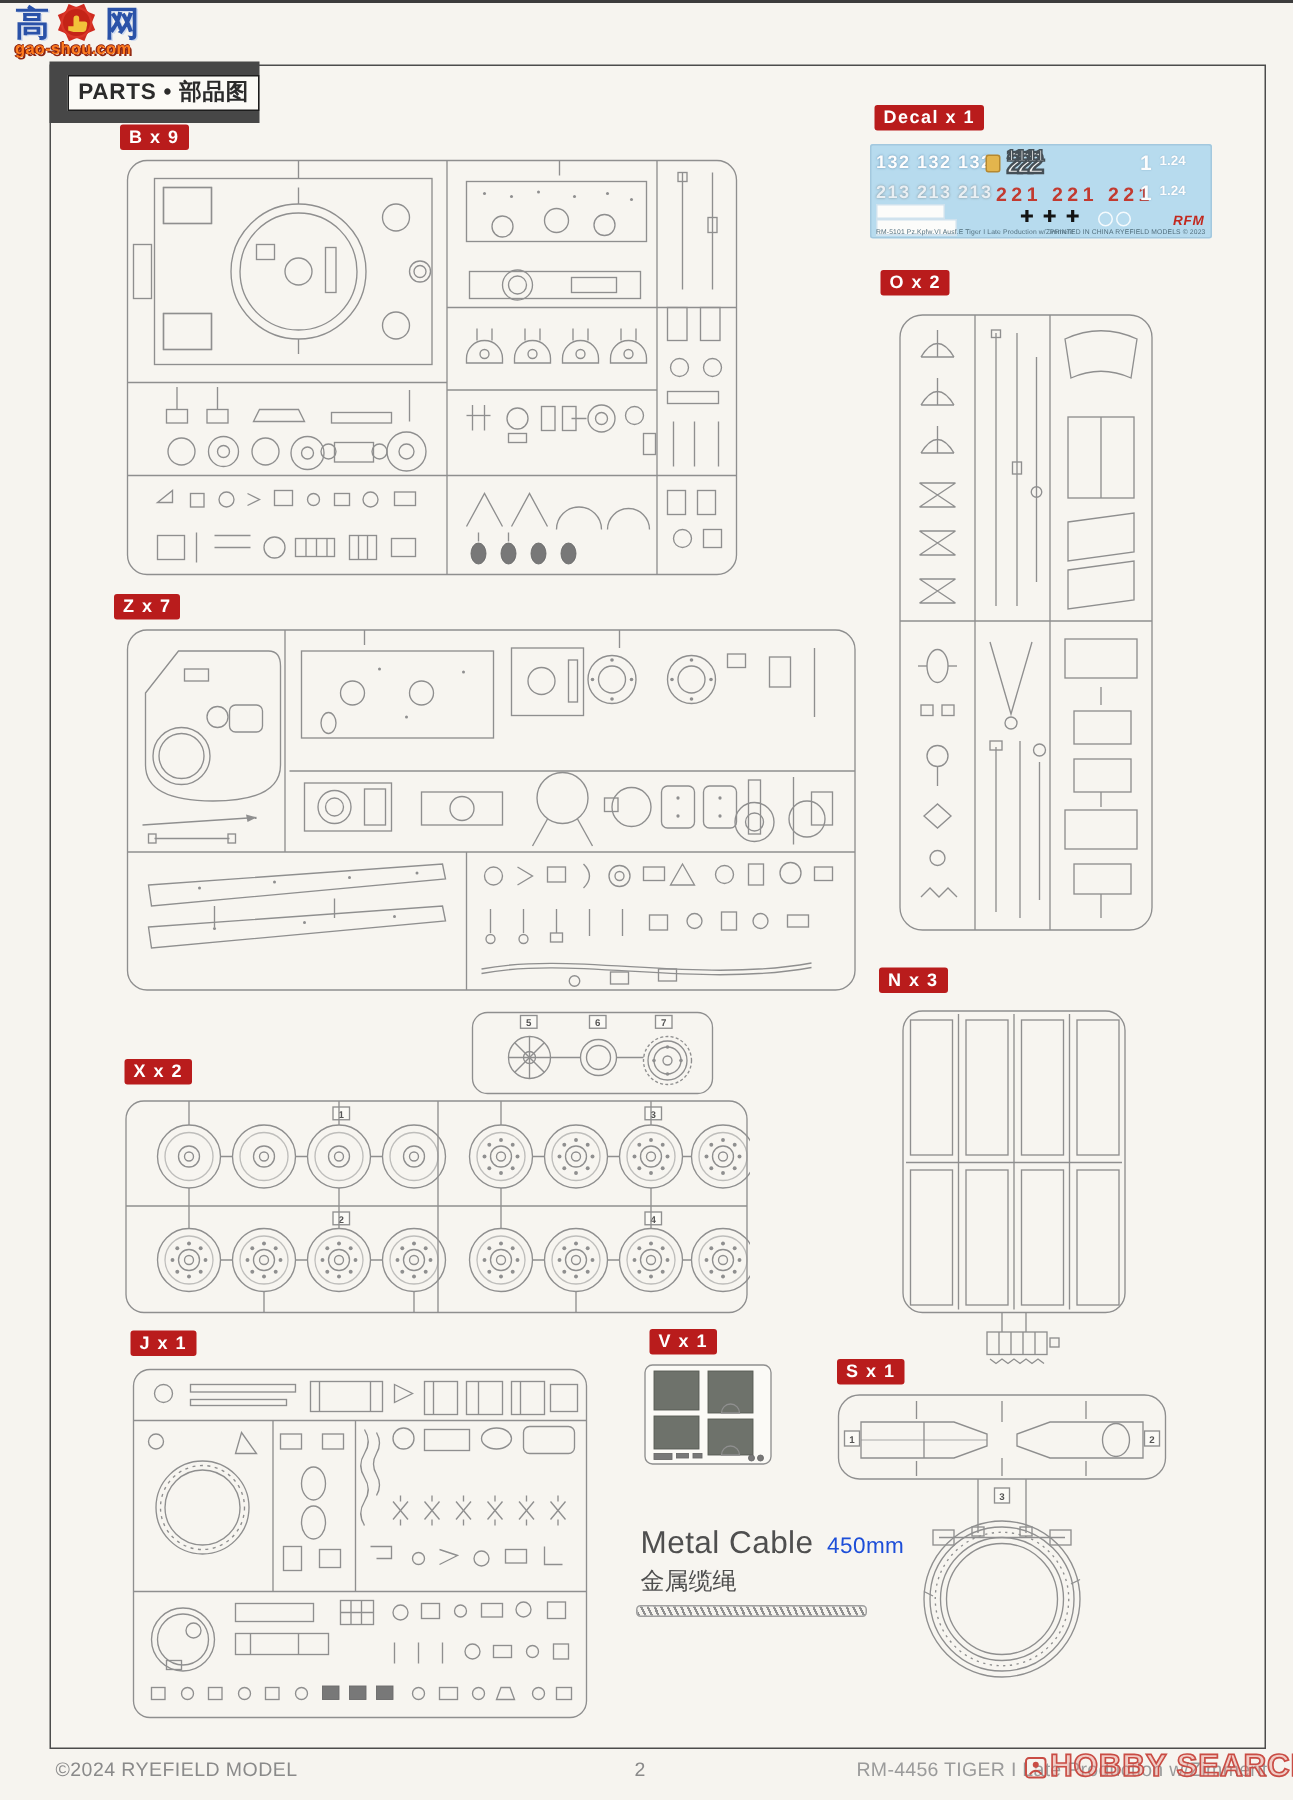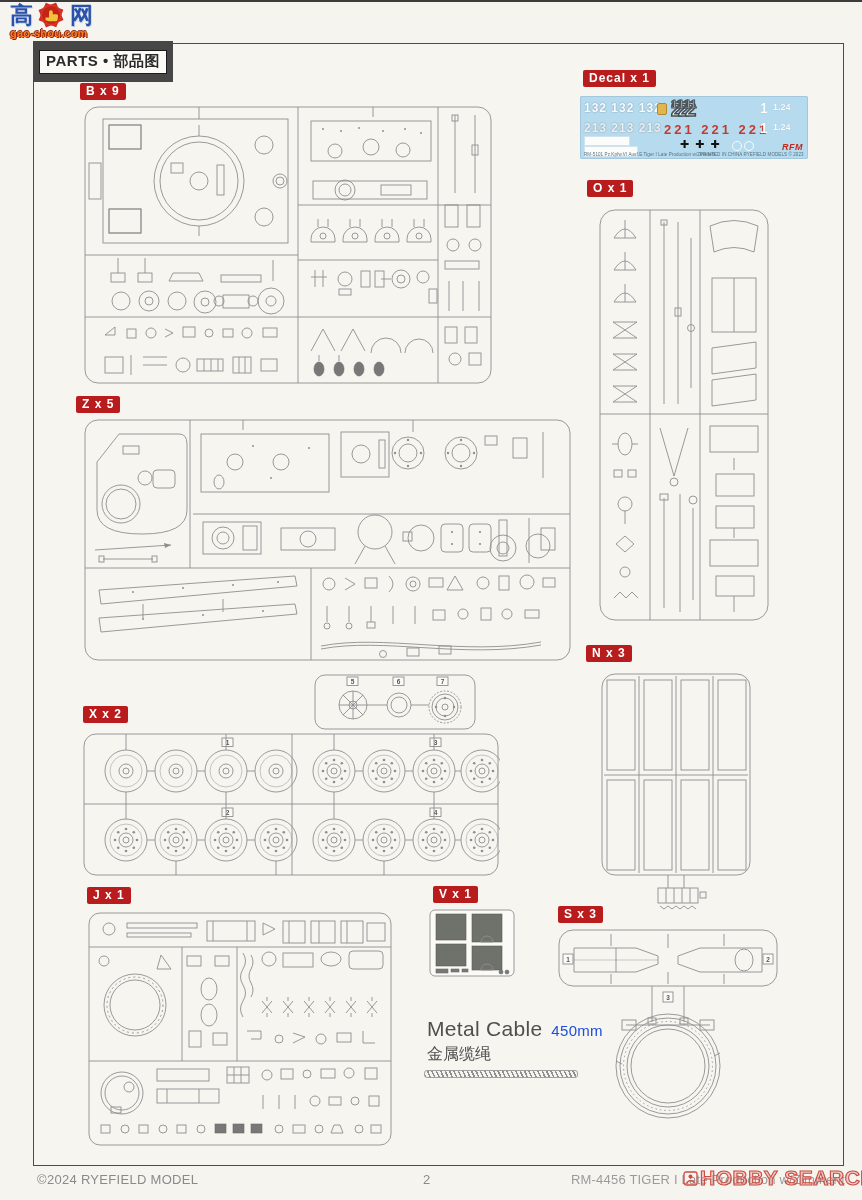--- a/index.html
+++ b/index.html
@@ -7,21 +7,21 @@
        font-family:"Liberation Sans",sans-serif;overflow:hidden}
   #page{position:absolute;inset:0}
   .scan-edge{position:absolute;left:0;top:0;width:862px;height:2px;background:#3c3c3c}
 
   
   .frame{position:absolute;left:33px;top:43px;width:809px;height:1121px;
          border:1.6px solid #4c4c4c;background:#f7f5f0}
 
   
   .parts-box{position:absolute;left:33px;top:41px;width:140px;height:41px;background:#474747;
-             display:flex;align-items:center;justify-content:center;z-index:5}
+             display:flex;align-items:center;justify-content:flex-end;z-index:5}
   .parts-inner{background:#fbfaf6;border:1.5px solid #1c1c1c;padding:1px 6px 2px 6px;
                font-size:15px;font-weight:700;color:#2b2b2b;letter-spacing:.5px;white-space:nowrap}
 
   
   .label{position:absolute;z-index:4;background:#b91c1c;color:#fff;font-weight:700;
          font-size:12px;line-height:15px;padding:1px 6px;border-radius:2px;
          letter-spacing:1px;white-space:nowrap}
 
   
   .logo{position:absolute;left:10px;top:2px;width:100px;height:40px;z-index:6}
@@ -95,28 +95,28 @@
     </svg>
     <span class="logo-cn" style="left:60px">网</span>
     <span class="logo-domain">gao-shou.com</span>
   </div>
 
   <div class="parts-box">
     <div class="parts-inner">PARTS • 部品图</div>
   </div>
 
   <div class="label" style="left:80px;top:83px">B x 9</div>
-  <div class="label" style="left:76px;top:396px">Z x 5</div>
+  <div class="label" style="left:76px;top:396px">Z x 7</div>
   <div class="label" style="left:83px;top:706px">X x 2</div>
   <div class="label" style="left:87px;top:887px">J x 1</div>
   <div class="label" style="left:433px;top:886px">V x 1</div>
   <div class="label" style="left:583px;top:70px">Decal x 1</div>
-  <div class="label" style="left:587px;top:180px">O x 1</div>
+  <div class="label" style="left:587px;top:180px">O x 2</div>
   <div class="label" style="left:586px;top:645px">N x 3</div>
-  <div class="label" style="left:558px;top:906px">S x 3</div>
+  <div class="label" style="left:558px;top:906px">S x 1</div>
 
   <svg class="sp" style="left:83px;top:105px" width="410" height="280" viewBox="0 0 410 280">
     <defs>
       <pattern id="hb" width="4" height="4" patternUnits="userSpaceOnUse" patternTransform="rotate(45)">
         <line x1="0" y1="0" x2="0" y2="4"></line>
       </pattern>
       <g id="dome">
           <path d="M-12,8 a12,12 0 0 1 24,0 l0,3 h-24 z"></path>
           <line x1="-5" y1="-12" x2="-5" y2="-4"></line>
           <line x1="5" y1="-12" x2="5" y2="-4"></line>

